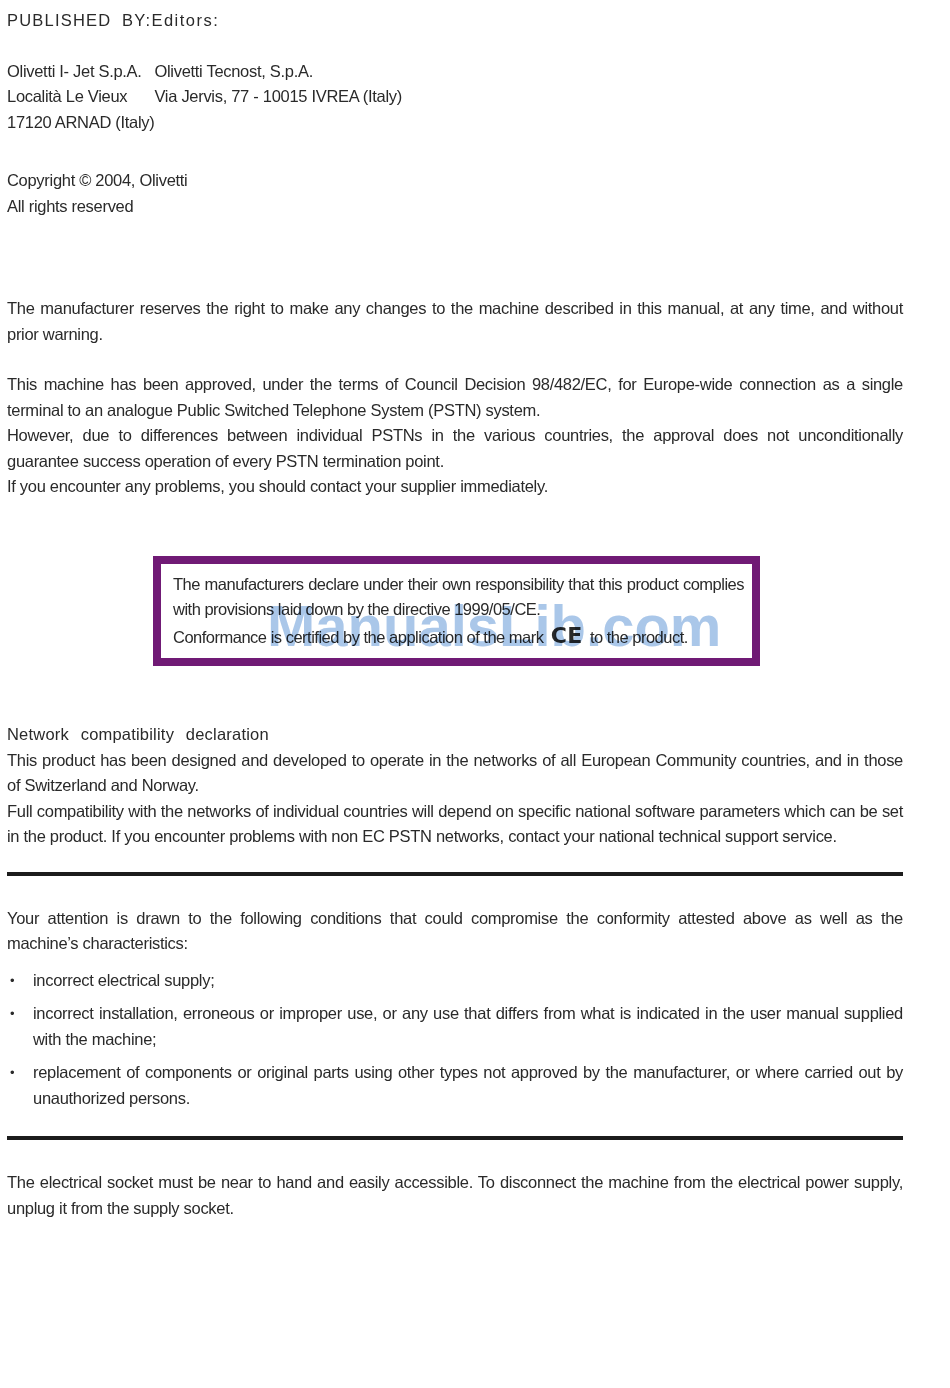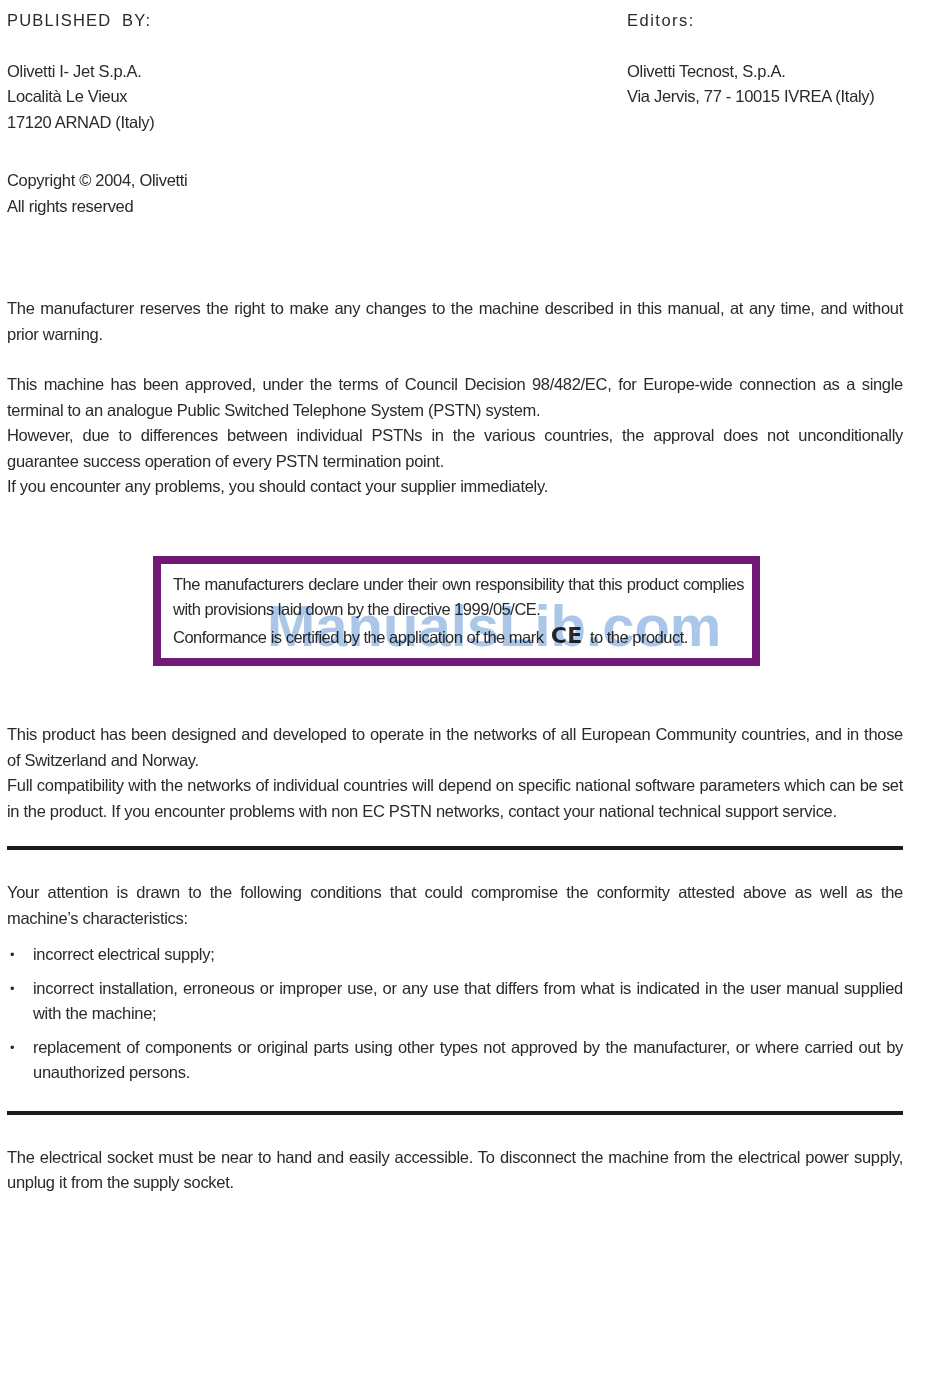--- a/index.html
+++ b/index.html
@@ -10,21 +10,21 @@
     background: #ffffff;
     font-family: "Liberation Sans", "DejaVu Sans", sans-serif;
     font-size: 16.5px;
     line-height: 25.5px;
     letter-spacing: -0.3px;
     color: #2a2a2a;
     box-sizing: border-box;
     padding: 8px 47px 0 7px;
     overflow: hidden;
   }
-  .row { display: flex; justify-content: space-between; }
+  .row { display: flex; }
   .col-right { width: 276px; }
   .caps-label { letter-spacing: 1.2px; word-spacing: 5px; }
   .editors-label { letter-spacing: 1.5px; }
   .addr { white-space: pre; }
   .addresses { margin-top: 25px; }
   .copyright { margin-top: 33px; white-space: pre-line; }
   .para { text-align: justify; white-space: pre-line; }
   .p-changes { margin-top: 77px; }
   .p-approval { margin-top: 25px; }
   .decl-box {
@@ -99,20 +99,21 @@
   <div class="para p-approval">This machine has been approved, under the terms of Council Decision 98/482/EC, for Europe-wide connection as a single terminal to an analogue Public Switched Telephone System (PSTN) system.
 However, due to differences between individual PSTNs in the various countries, the approval does not unconditionally guarantee success operation of every PSTN termination point.
 If you encounter any problems, you should contact your supplier immediately.</div>
 
   <div class="decl-box">
     <p class="para">The manufacturers declare under their own responsibility that this product complies with provisions laid down by the directive 1999/05/CE.</p>
     <p><span>Conformance is certified by the application of the mark </span><span class="ce">CE</span><span> to the product.</span></p>
   </div>
 
   <div class="network">
+    <div class="network-heading">Network compatibility declaration</div>
     <div class="para">This product has been designed and developed to operate in the networks of all European Community countries, and in those of Switzerland and Norway.
 Full compatibility with the networks of individual countries will depend on specific national software parameters which can be set in the product. If you encounter problems with non EC PSTN networks, contact your national technical support service.</div>
   </div>
 
   <hr class="rule rule-1">
 
   <div class="para attention-intro">Your attention is drawn to the following conditions that could compromise the conformity attested above as well as the machine’s characteristics:</div>
 
   <div class="bullet b1">
     <span class="marker">•</span>

